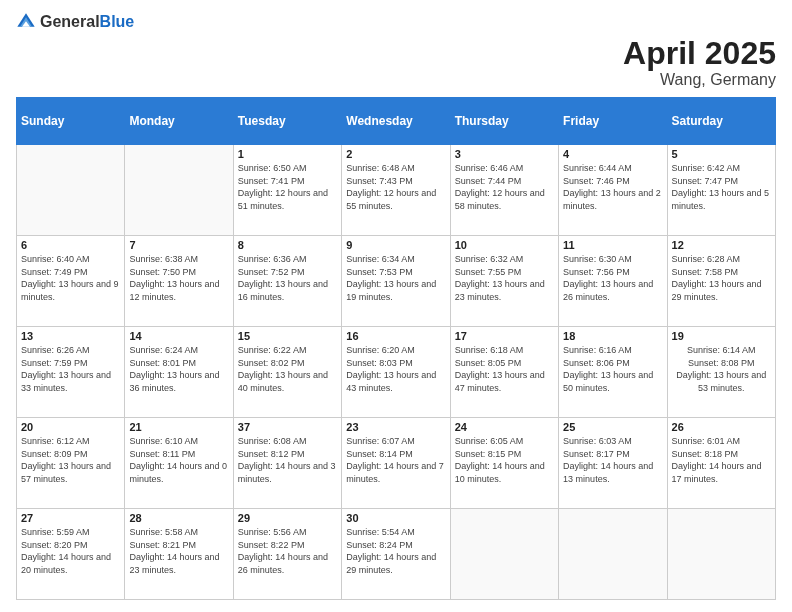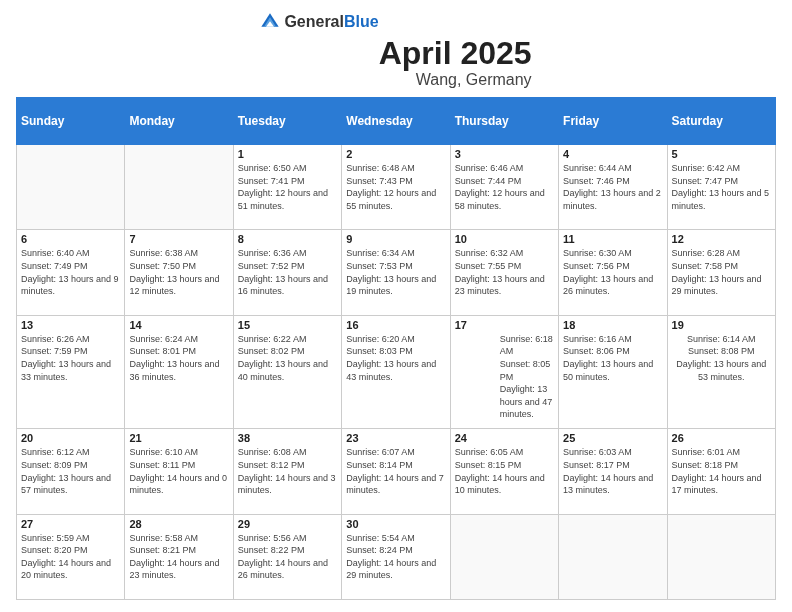--- a/index.html
+++ b/index.html
@@ -12,21 +12,21 @@
     }
     .page {
       width: 792px;
       height: 612px;
       padding: 12px 16px;
       display: flex;
       flex-direction: column;
     }
     .header {
       display: flex;
-      justify-content: center;
+      justify-content: space-between;
       align-items: flex-start;
       margin-bottom: 8px;
     }
     .logo {
       display: flex;
       align-items: center;
       gap: 4px;
     }
     .logo-icon {
       width: 20px;
@@ -224,21 +224,21 @@
 Daylight: 13 hours and 40 minutes.</div>
           </td>
           <td>
             <span class="day-number">16</span>
             <div class="day-info" style="white-space: pre-line;">Sunrise: 6:20 AM
 Sunset: 8:03 PM
 Daylight: 13 hours and 43 minutes.</div>
           </td>
           <td>
             <span class="day-number">17</span>
-            <div class="day-info" style="white-space: pre-line; margin-left: 45px;">Sunrise: 6:18 AM
+            <div class="day-info" style="white-space: pre-line;">Sunrise: 6:18 AM
 Sunset: 8:05 PM
 Daylight: 13 hours and 47 minutes.</div>
           </td>
           <td>
             <span class="day-number">18</span>
             <div class="day-info" style="white-space: pre-line;">Sunrise: 6:16 AM
 Sunset: 8:06 PM
 Daylight: 13 hours and 50 minutes.</div>
           </td>
           <td>
@@ -255,21 +255,21 @@
 Sunset: 8:09 PM
 Daylight: 13 hours and 57 minutes.</div>
           </td>
           <td>
             <span class="day-number">21</span>
             <div class="day-info" style="white-space: pre-line;">Sunrise: 6:10 AM
 Sunset: 8:11 PM
 Daylight: 14 hours and 0 minutes.</div>
           </td>
           <td>
-            <span class="day-number">38</span>
+            <span class="day-number">37</span>
             <div class="day-info" style="white-space: pre-line;">Sunrise: 6:08 AM
 Sunset: 8:12 PM
 Daylight: 14 hours and 3 minutes.</div>
           </td>
           <td>
             <span class="day-number">23</span>
             <div class="day-info" style="white-space: pre-line;">Sunrise: 6:07 AM
 Sunset: 8:14 PM
 Daylight: 14 hours and 7 minutes.</div>
           </td>

